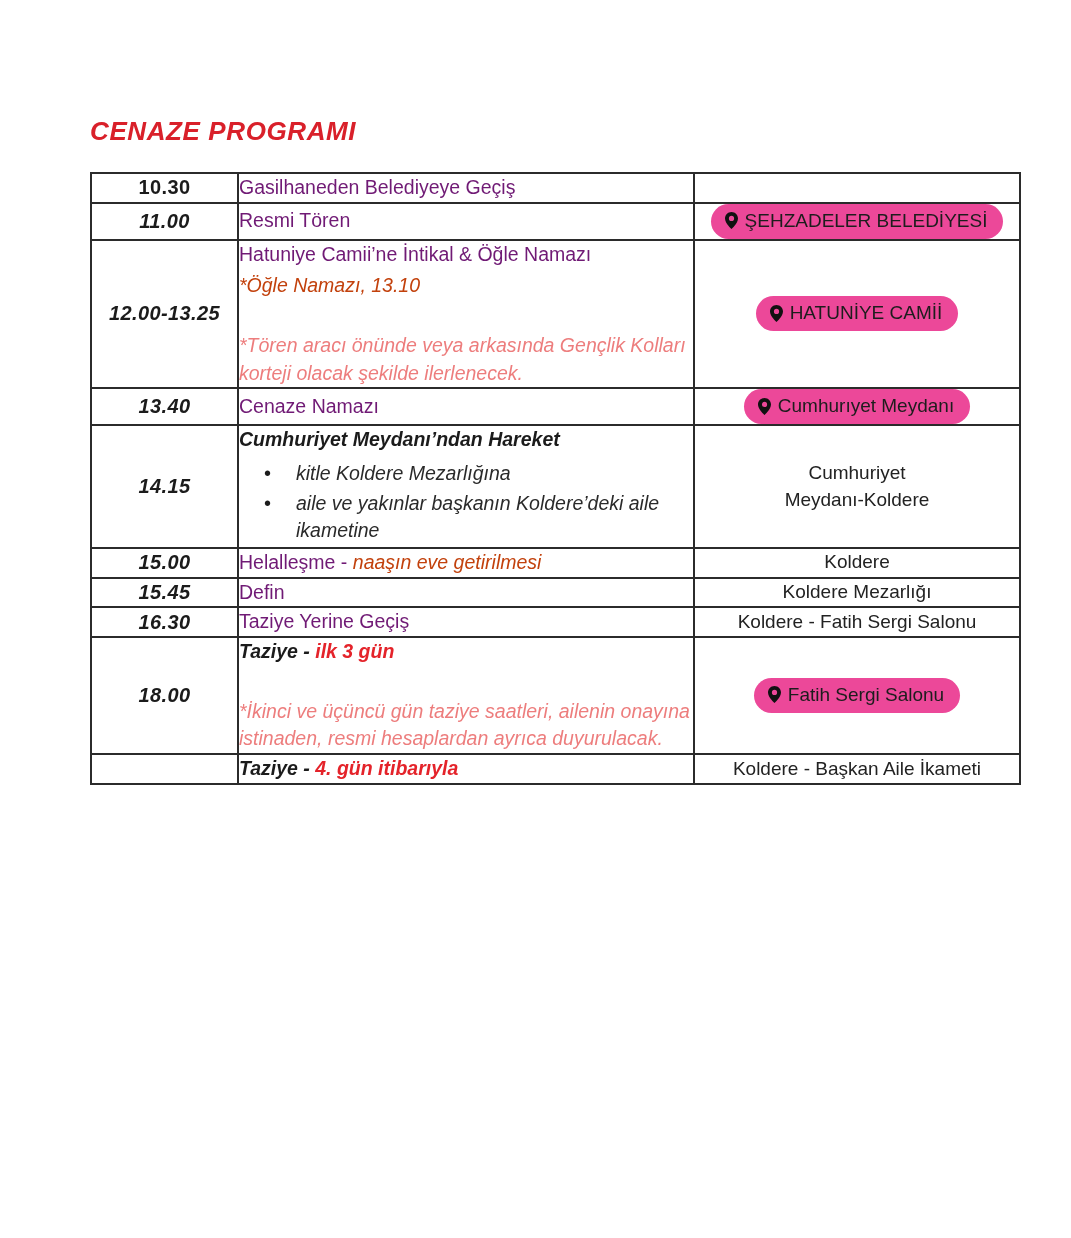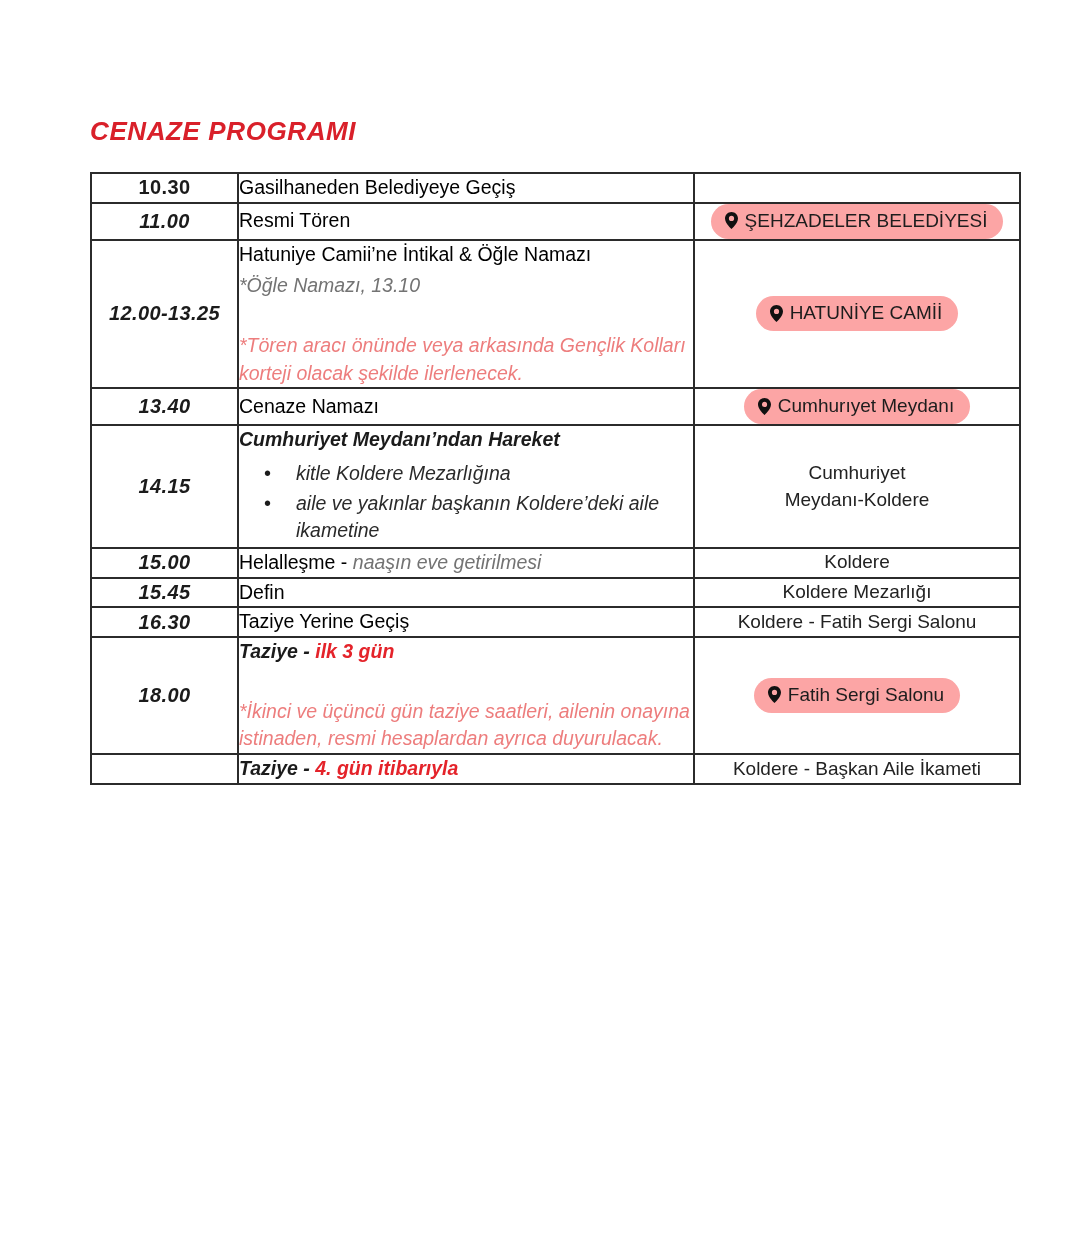--- a/index.html
+++ b/index.html
@@ -78,22 +78,22 @@
   }
 
   .cell-place {
     padding: 12px 10px;
     text-align: center;
     font-size: 19px;
     line-height: 1.4;
     color: #222222;
   }
 
-  .t-plain   { color: #000000; }
-  .t-gray-i  { color: #737373; font-style: italic; }
+  .t-plain   { color: #701a75; }
+  .t-gray-i  { color: #c2410c; font-style: italic; }
   .t-salmon  { color: #ED7D7D; font-style: italic; }
   .t-red     { color: #E4232A; font-style: italic; }
   .t-bold-i  { font-weight: bold; font-style: italic; color: #1b1b1b; }
 
   .gap-block { margin-top: 32px; }
   .line-tight { margin: 0; }
   .sub-line { margin-top: 4px; }
 
   ul.bullets {
     list-style: none;
@@ -117,21 +117,21 @@
     font-size: 20px;
     font-style: normal;
     color: #1b1b1b;
     line-height: 1.42;
   }
 
   .badge {
     display: inline-flex;
     align-items: center;
     gap: 7px;
-    background: #fca5a5;
+    background: #ec4899;
     border-radius: 999px;
     padding: 6px 16px 7px 14px;
     font-size: 19px;
     color: #1d1d1d;
     white-space: nowrap;
     line-height: 1.15;
   }
   .pin {
     display: inline-block;
     width: 13px;

